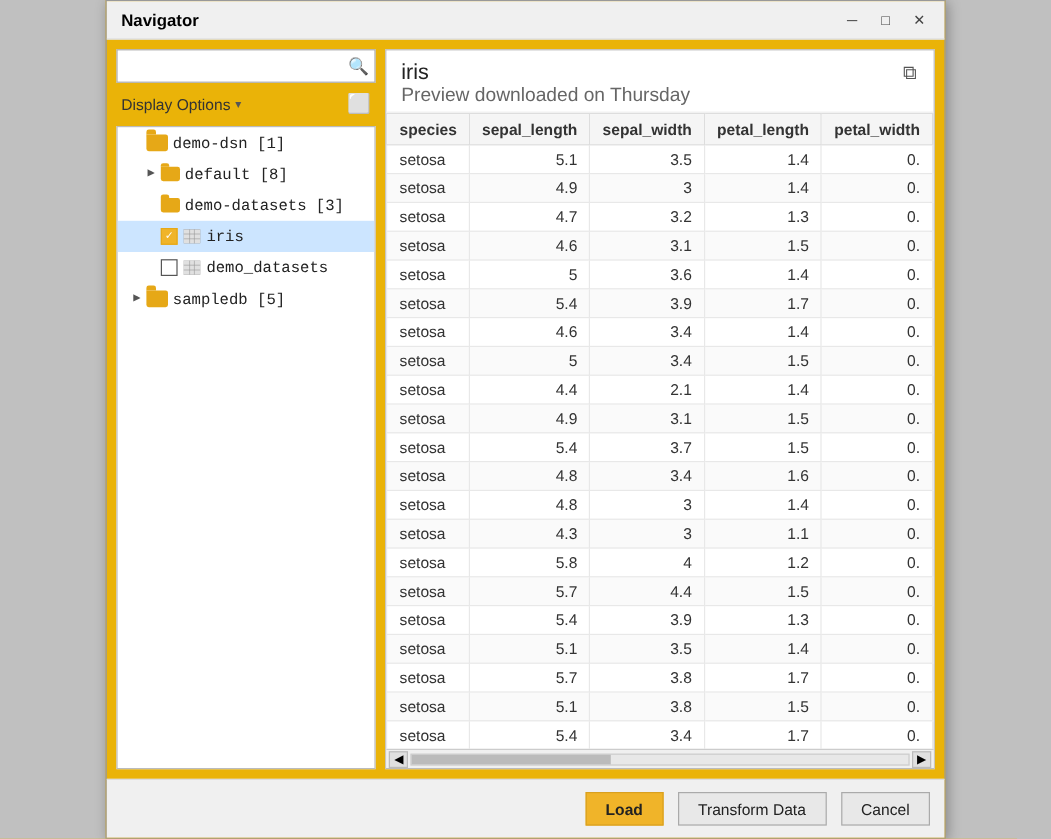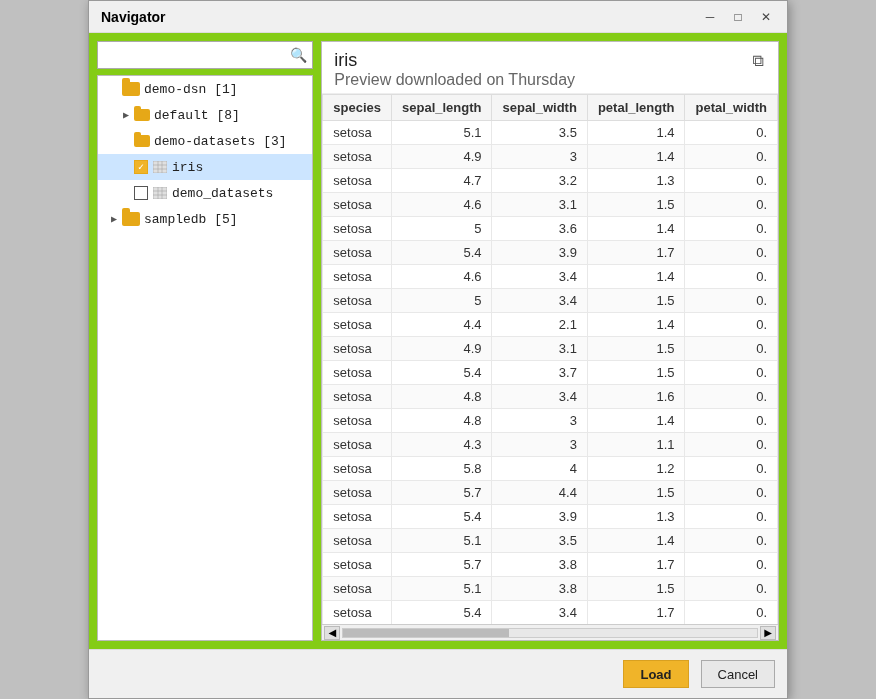--- a/index.html
+++ b/index.html
@@ -8,21 +8,21 @@
       display: flex;
       align-items: center;
       justify-content: center;
       min-height: 100vh;
       font-family: 'Segoe UI', Arial, sans-serif;
       font-size: 13px;
     }
     .window {
       width: 700px;
       height: 699px;
-      background: #84cc16;
+      background: #eab308;
       border: 1px solid #999;
       box-shadow: 2px 2px 10px rgba(0,0,0,0.3);
       display: flex;
       flex-direction: column;
     }
     .titlebar {
       background: #f0f0f0;
       height: 32px;
       display: flex;
       align-items: center;
@@ -373,20 +373,29 @@
 
     <div class="left-panel">
 
       <div class="search-box-wrapper">
         <input class="search-box" type="text" placeholder="" style="">
         <button class="search-icon-btn">
           <span>🔍</span>
         </button>
       </div>
 
+      <div class="display-options-row">
+        <button class="display-options-btn">
+          <span>Display Options</span>
+          <span class="display-options-icon">▾</span>
+        </button>
+        <button class="transfer-icon-btn">
+          <span>⬜</span>
+        </button>
+      </div>
 
       <div class="tree-container">
 
         <div class="tree-item">
           <span class="indent" style="width:4px;"></span>
           <span class="tree-toggle"></span>
           <span class="folder-icon"></span>
           <span class="item-label">demo-dsn [1]</span>
         </div>
 
@@ -633,15 +642,16 @@
         <div class="scrollbar-track">
           <div class="scrollbar-thumb"></div>
         </div>
         <button class="scrollbar-right-btn">▶</button>
       </div>
     </div>
   </div>
 
   <div class="footer">
     <button class="btn btn-primary">Load</button>
+    <button class="btn">Transform Data</button>
     <button class="btn">Cancel</button>
   </div>
 </div>
 
 </body></html>

